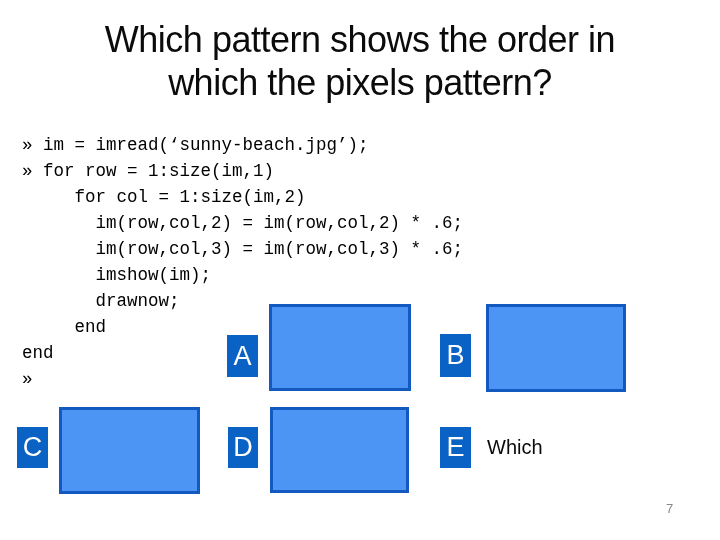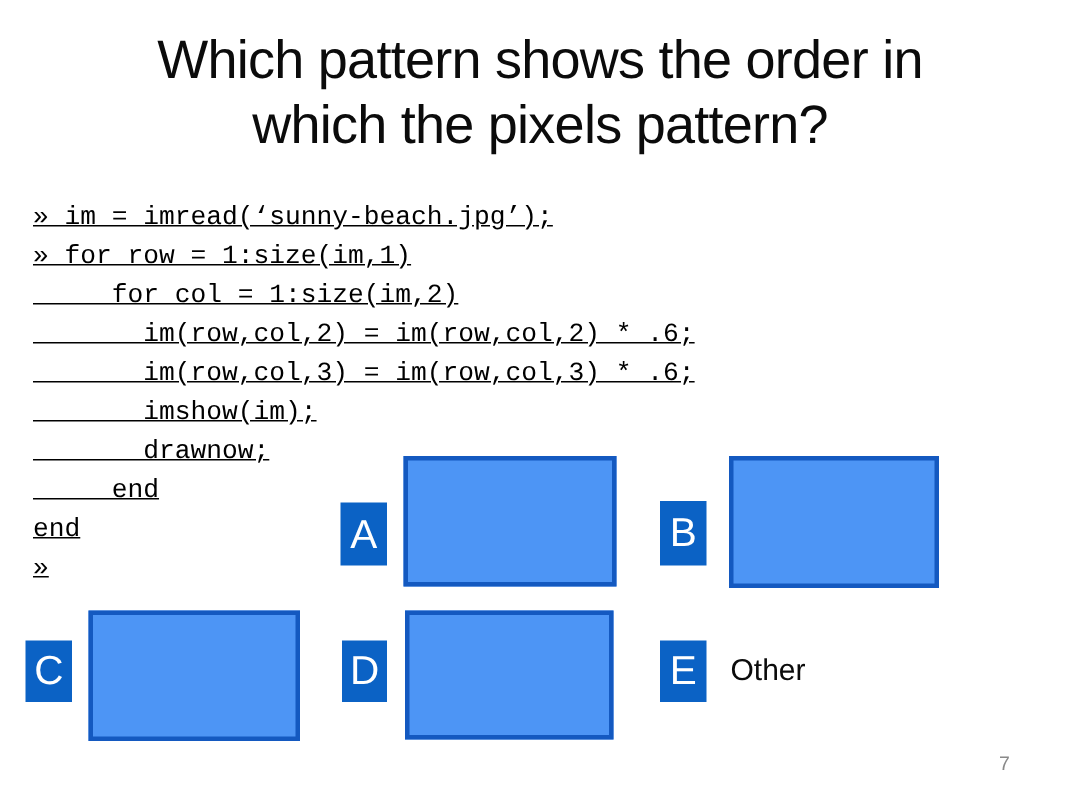--- a/index.html
+++ b/index.html
@@ -25,21 +25,20 @@
   .code {
     position: absolute;
     left: 22px;
     top: 132px;
     margin: 0;
     font-family: "Liberation Mono", "DejaVu Sans Mono", monospace;
     font-size: 17.5px;
     line-height: 26px;
     white-space: pre;
     color: var(--code-text, #000000);
-    text-decoration: underline;
   }
   .opt-label {
     position: absolute;
     background: var(--label-bg, #0b62c5);
     color: var(--label-text, #ffffff);
     font-size: 27px;
     text-align: center;
     display: flex;
     align-items: center;
     justify-content: center;
@@ -102,17 +101,17 @@
   <div class="opt-label label-b">B</div>
   <div class="pattern pattern-b"></div>
 
   <div class="opt-label label-c">C</div>
   <div class="pattern pattern-c"></div>
 
   <div class="opt-label label-d">D</div>
   <div class="pattern pattern-d"></div>
 
   <div class="opt-label label-e">E</div>
-  <div class="other-text">Other</div>
+  <div class="other-text">Which</div>
 
   <div class="page-number">7</div>
 
 </div>
 
 </body></html>

